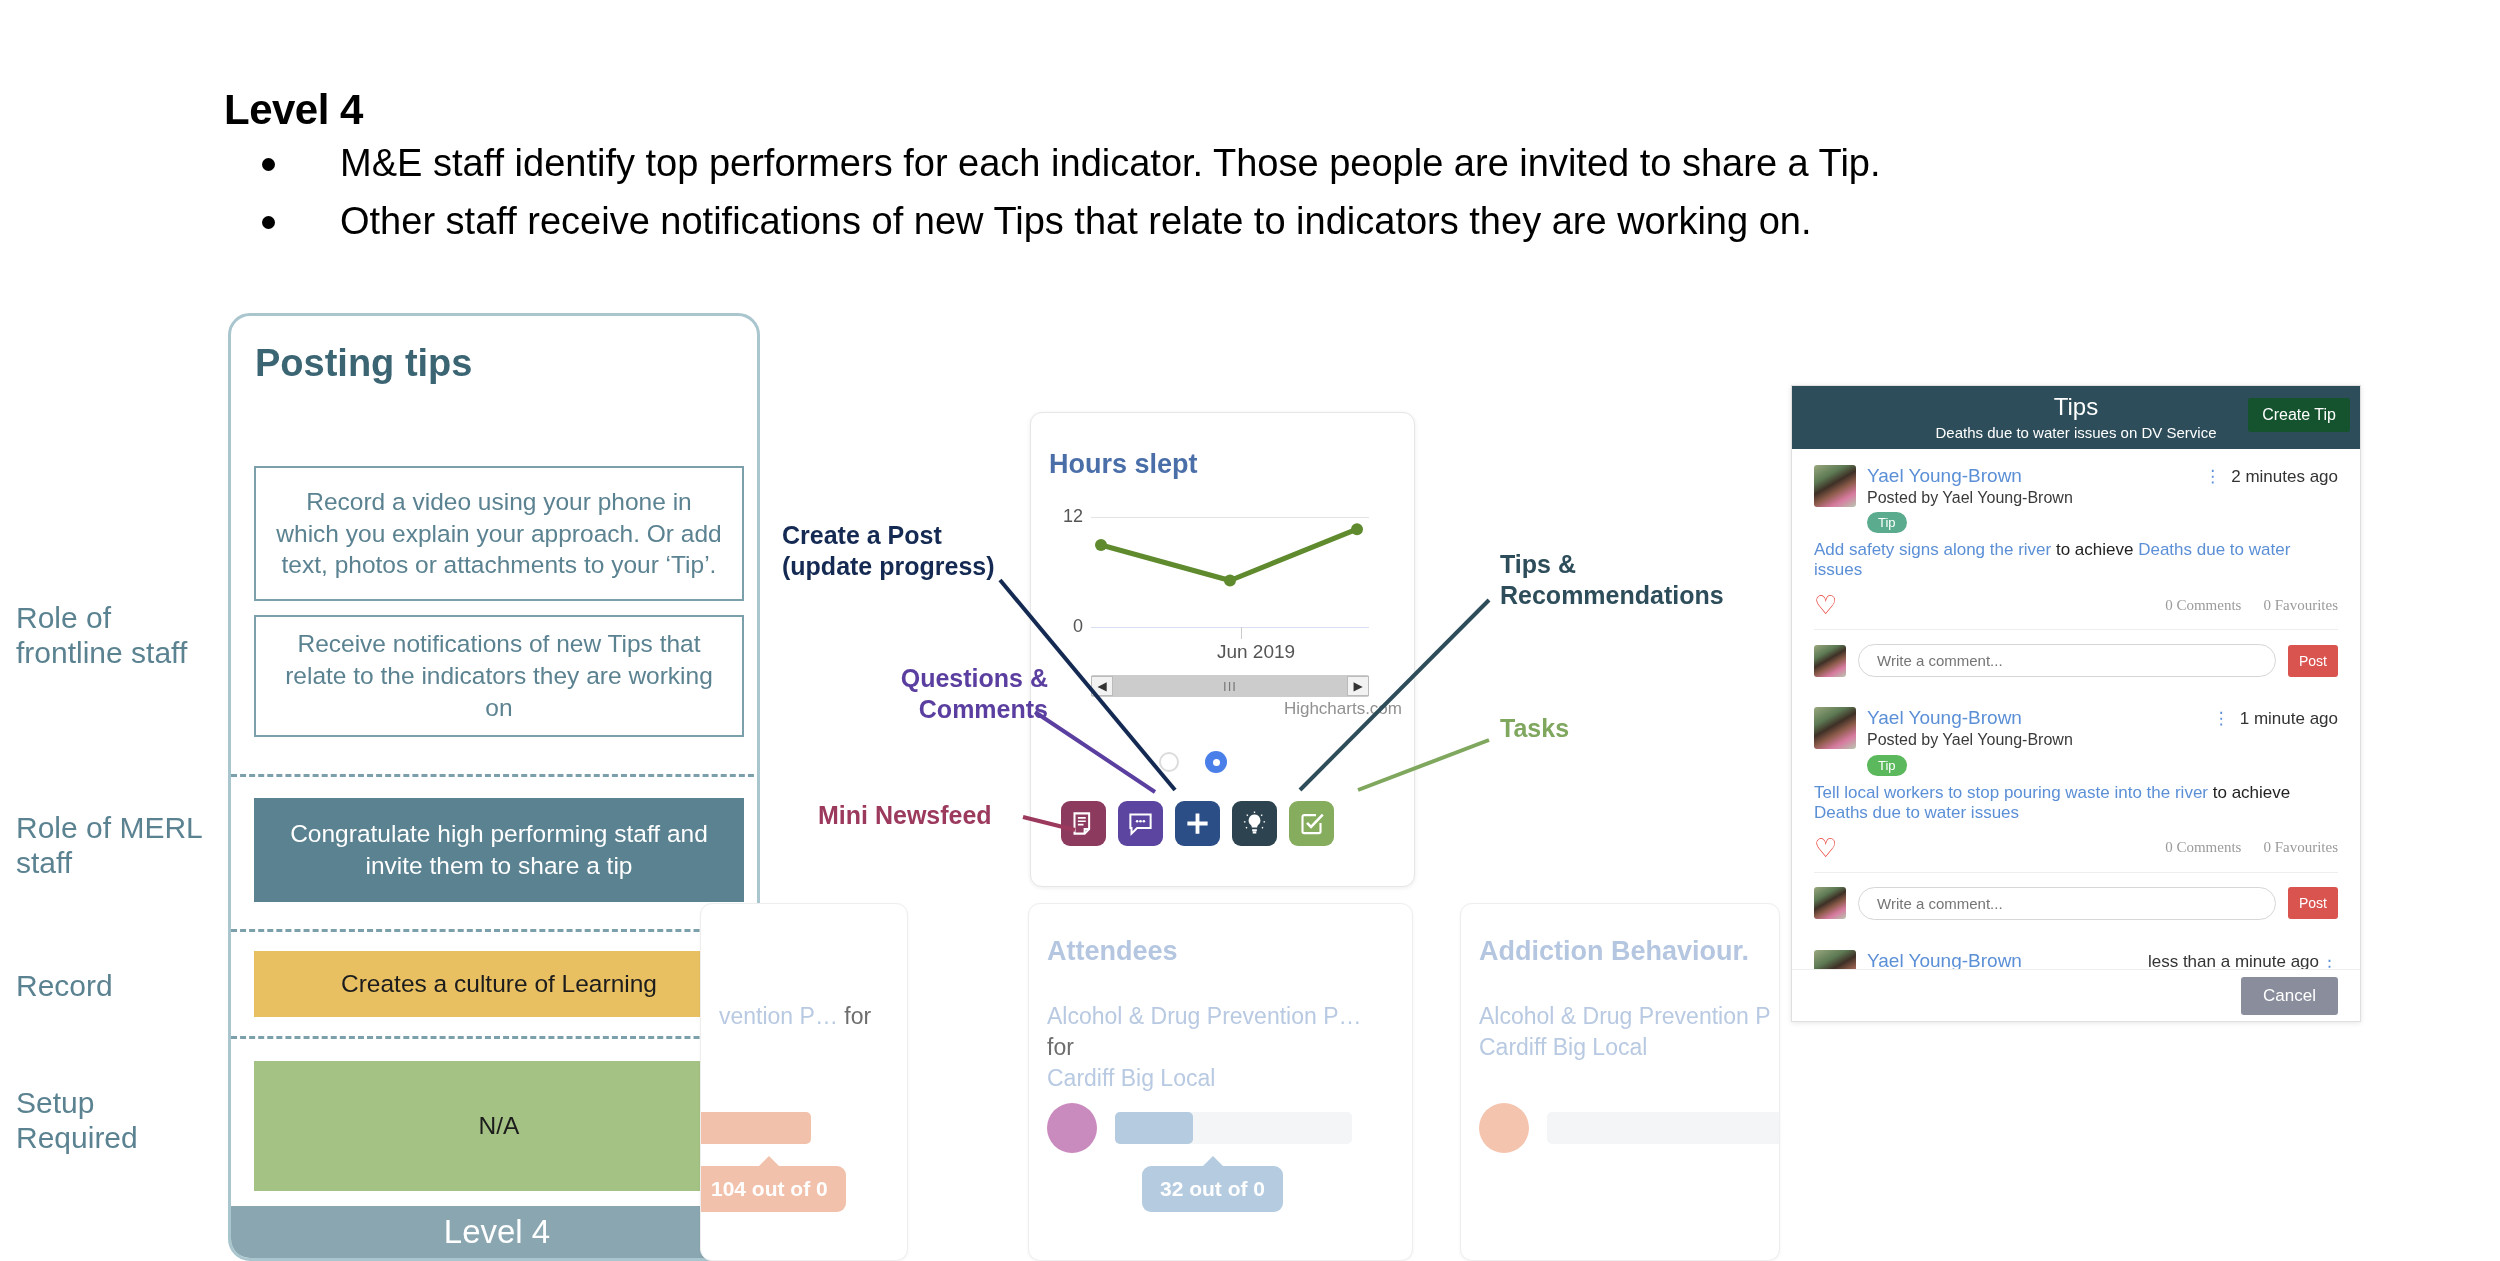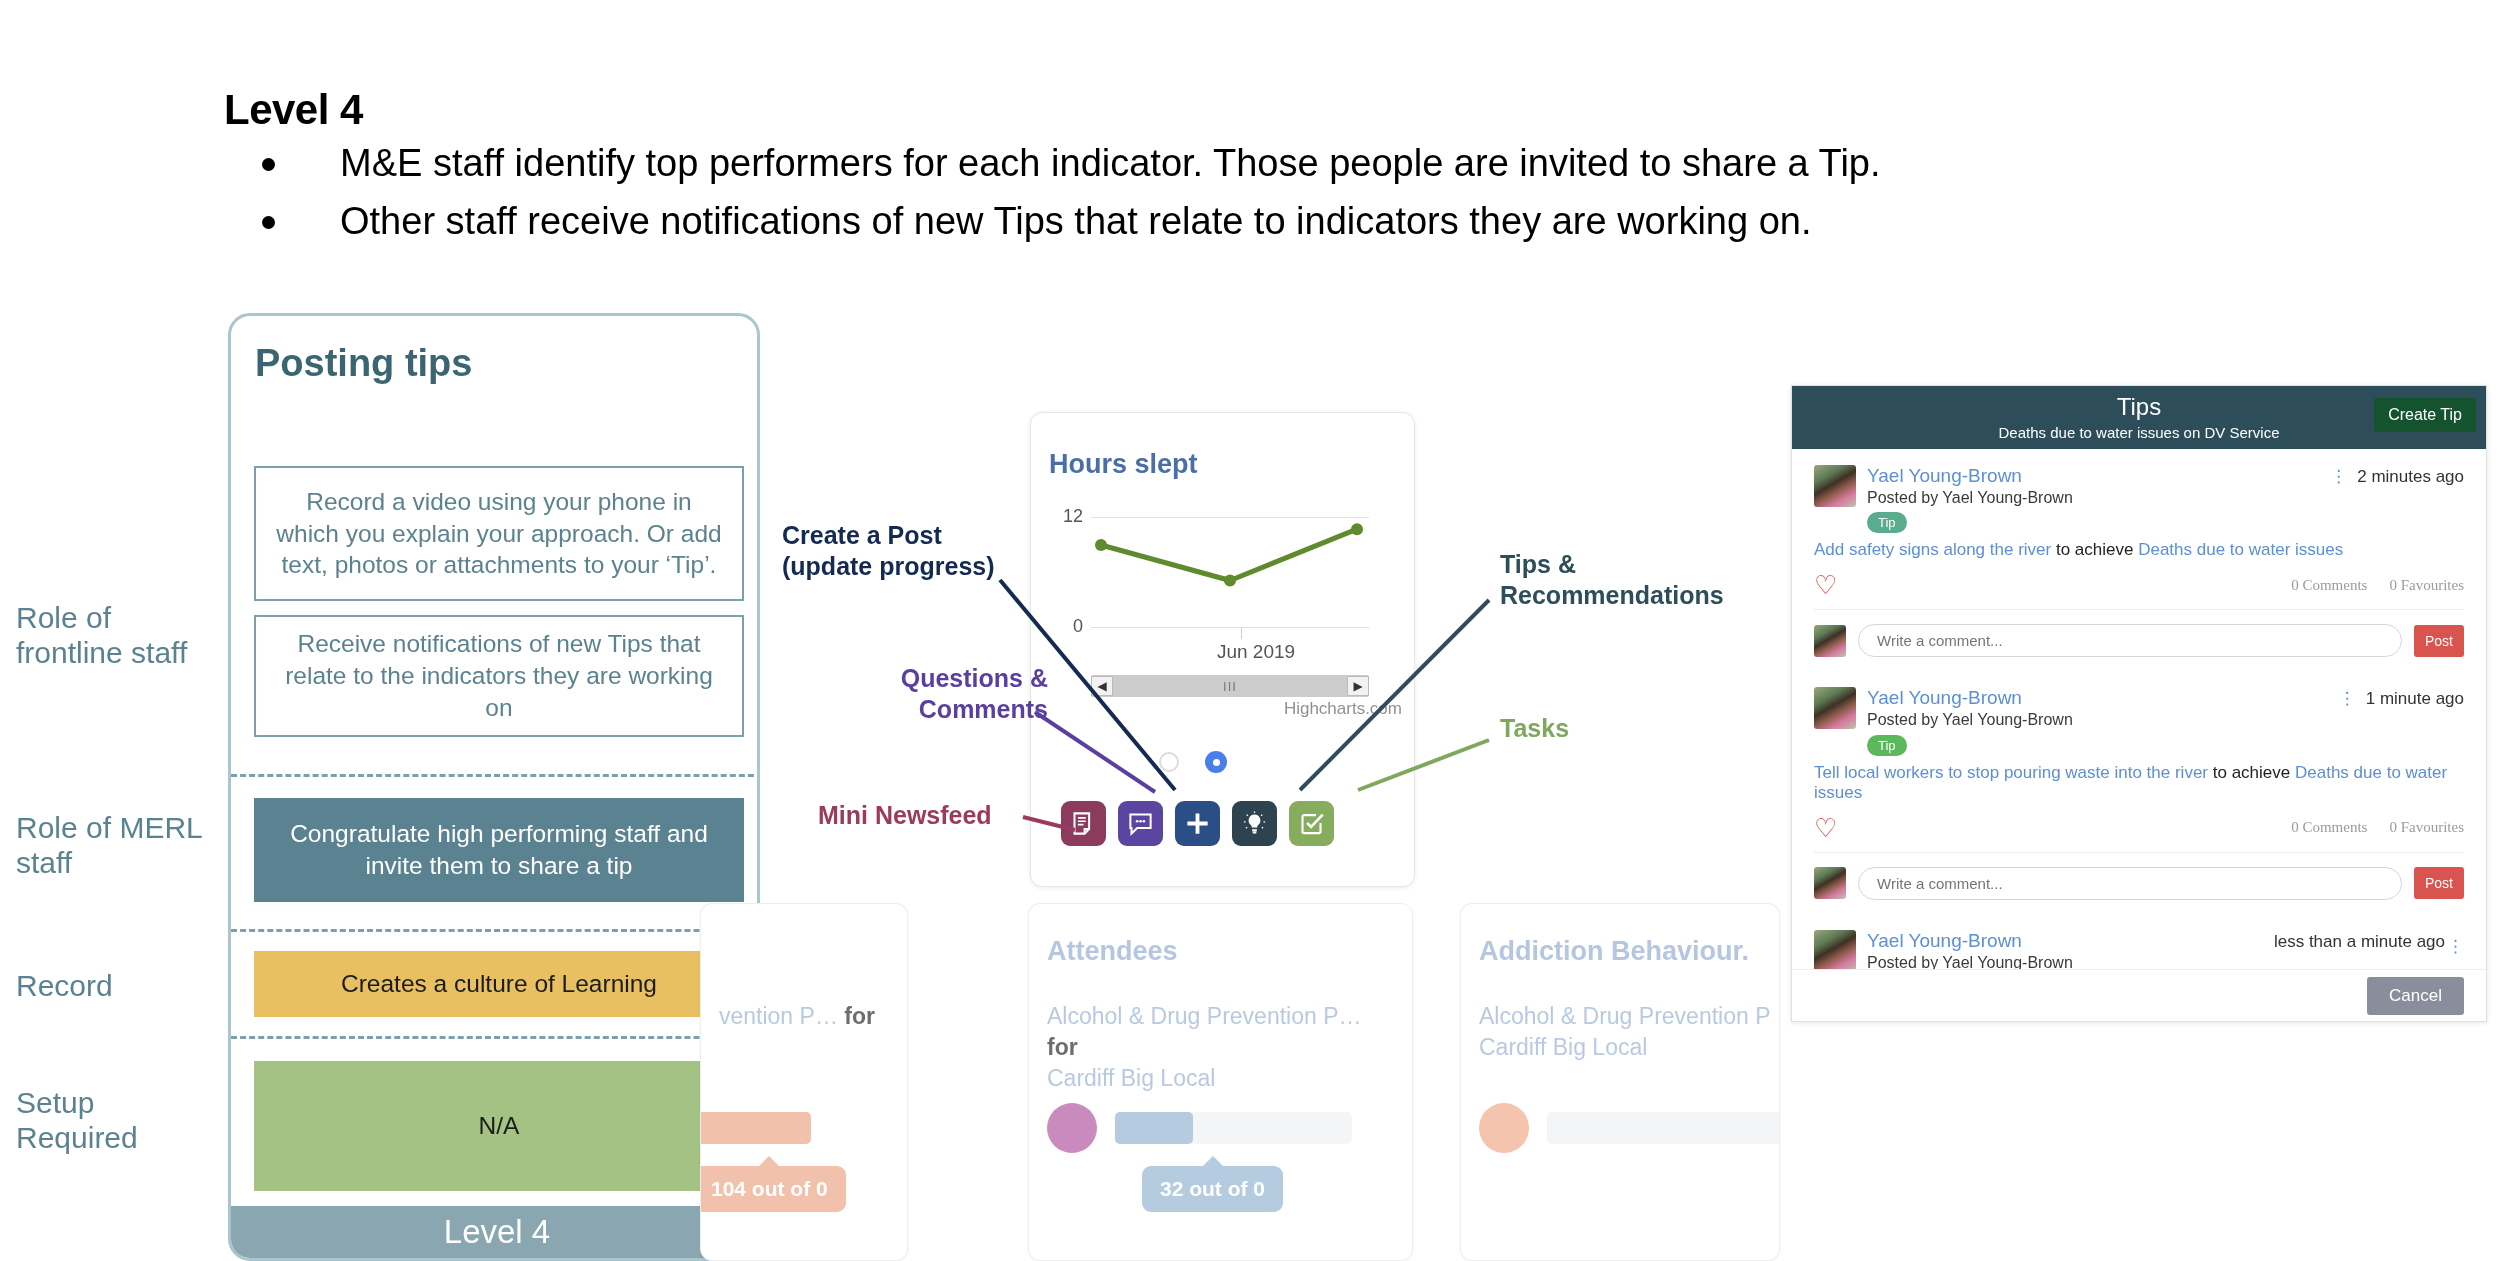--- a/index.html
+++ b/index.html
@@ -148,38 +148,38 @@
   #ind2 { left: 1028px; width: 385px; }
   #ind3 { left: 1460px; width: 320px; }
   .ind-title {
     position: absolute; left: 18px; top: 32px;
     font-size: 27px; font-weight: bold; color: #b4c6e0; white-space: nowrap;
   }
   .ind-sub {
     position: absolute; left: 18px; top: 97px; width: 330px;
     font-size: 23px; line-height: 1.34; color: #b8c9e2;
   }
-  .ind-sub b { color: #6d6d6d; font-weight: bold; }
+  .ind-sub b { color: #6d6d6d; font-weight: normal; }
   .ind-avatar { position: absolute; top: 199px; width: 50px; height: 50px; border-radius: 50%; }
   .ind-track { position: absolute; top: 208px; height: 32px; border-radius: 5px; background: #f4f5f6; }
   .ind-fill { position: absolute; top: 208px; height: 32px; border-radius: 5px; }
   .ind-bubble {
     position: absolute; border-radius: 9px; color: #fff; font-weight: bold;
     font-size: 21px; padding: 11px 18px; white-space: nowrap;
   }
   .ind-bubble::before {
     content: ""; position: absolute; top: -10px; left: 50%; margin-left: -11px;
     border-left: 11px solid transparent; border-right: 11px solid transparent;
     border-bottom: 11px solid currentColor;
   }
 
   
   #tips-panel {
     position: absolute; left: 1791px; top: 385px;
-    width: 696px; height: 637px;
+    width: 570px; height: 637px;
     background: #fff; border: 1px solid #e0e0e0;
     box-shadow: 0 1px 5px rgba(0,0,0,.10);
   }
   #tips-header {
     position: relative; height: 63px; background: #2d4d5a; color: #fff;
   }
   #tips-header-title {
     position: absolute; left: 0; right: 0; top: 7px;
     text-align: center; font-size: 24px;
   }

